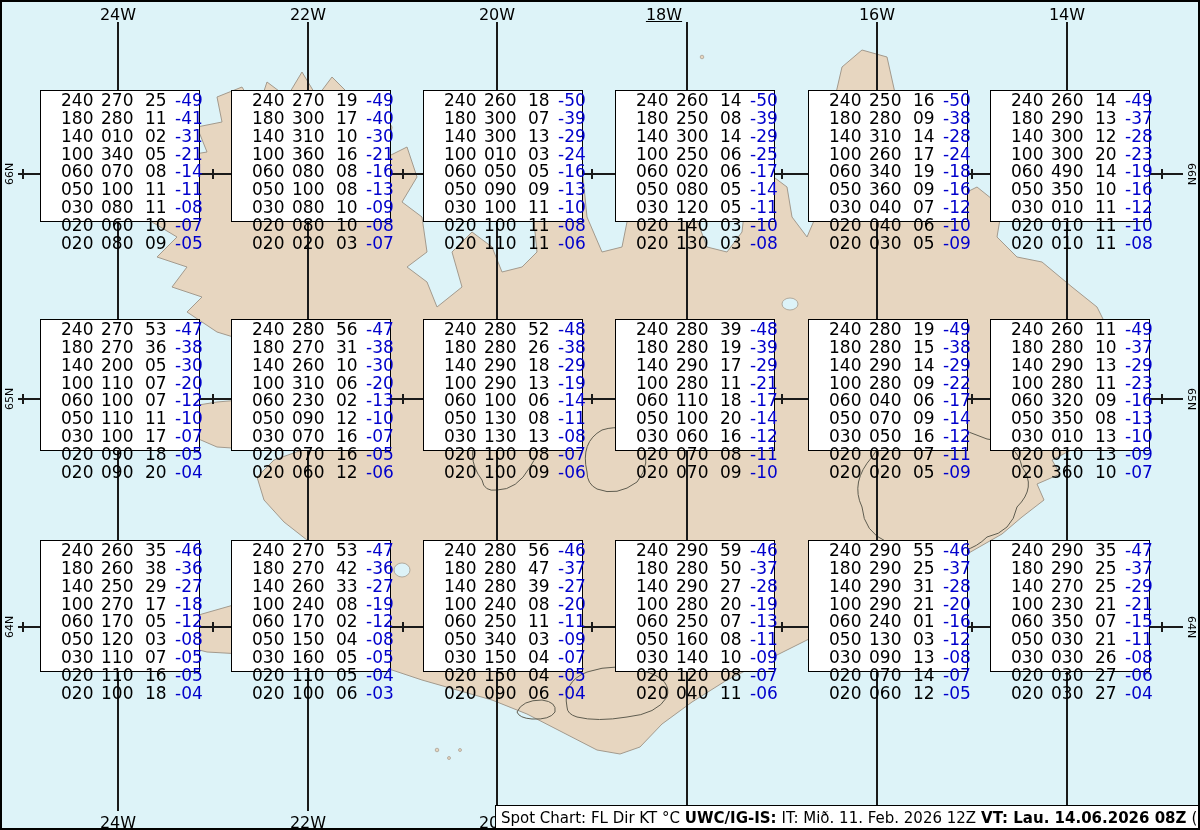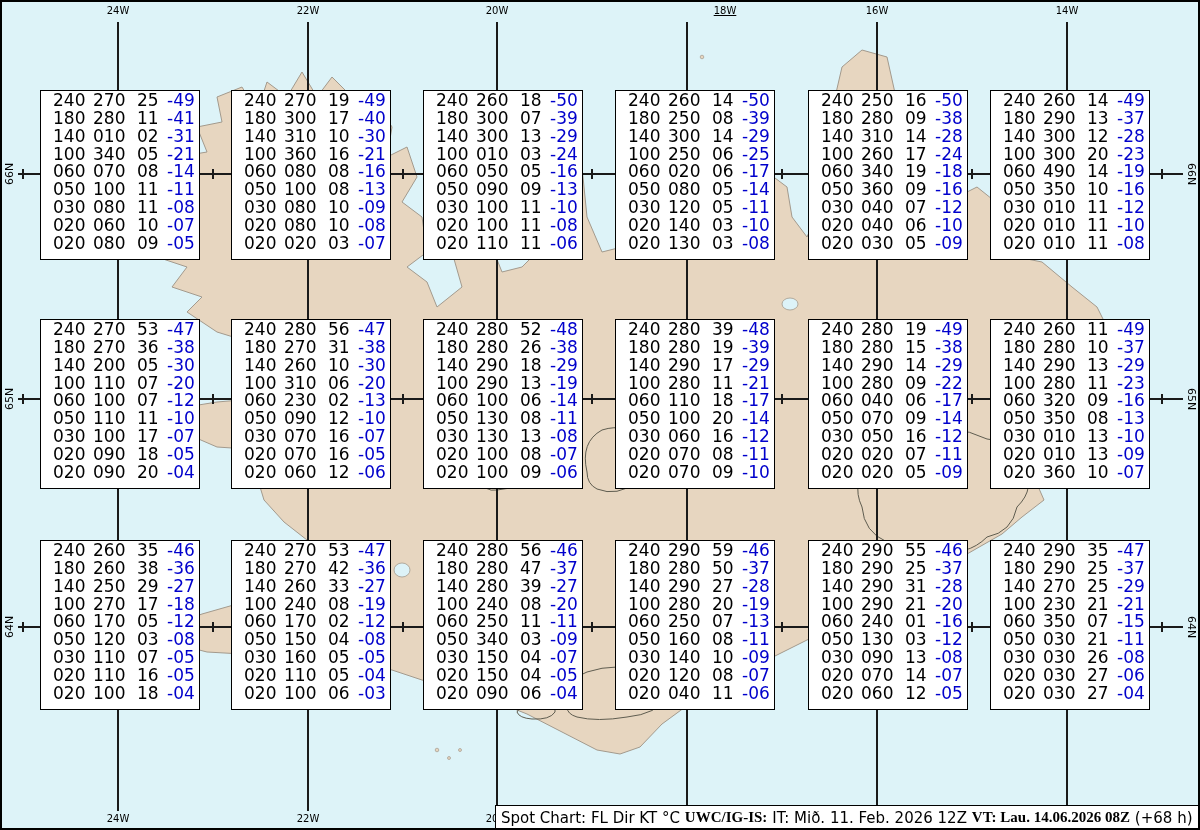--- a/index.html
+++ b/index.html
@@ -8,35 +8,35 @@
   #frame{position:relative;width:1200px;height:830px;box-sizing:border-box;
          border:2px solid #000;background:var(--ocean,#ddf3f8);overflow:hidden;}
   #map-svg{position:absolute;left:0;top:0;z-index:1;}
   .land{fill:var(--land,#e7d6c0);stroke:var(--coastline,#a39a8d);stroke-width:1;}
   .lake{fill:var(--ocean,#ddf3f8);stroke:var(--coastline,#a39a8d);stroke-width:0.8;}
   .glacier{fill:none;stroke:var(--contour,#5f5d50);stroke-width:1;}
   .islet{fill:var(--land,#e7d6c0);stroke:var(--coastline,#a39a8d);stroke-width:0.7;}
   .vline{position:absolute;width:2px;background:var(--graticule,#1a1a1a);z-index:2;}
   .hline{position:absolute;height:2px;background:var(--graticule,#1a1a1a);z-index:2;}
   .tick{position:absolute;width:2px;height:10px;background:var(--graticule,#1a1a1a);z-index:2;}
-  .lon-label{position:absolute;z-index:3;font-size:10px;color:#000;transform:translateX(-50%);white-space:nowrap;}
+  .lon-label{position:absolute;z-index:3;font-size:16px;color:#000;transform:translateX(-50%);white-space:nowrap;}
   .lat-label{position:absolute;z-index:3;font-size:11px;color:#000;white-space:nowrap;}
   .lat-label.left{transform:translate(-50%,-50%) rotate(-90deg);}
   .lat-label.right{transform:translate(-50%,-50%) rotate(90deg);}
-  .databox{position:absolute;z-index:4;width:160px;height:170px;box-sizing:border-box;
-           background:var(--box-bg,#fff);border:1.5px solid #000;padding:1px 12px;}
+  .databox{position:absolute;z-index:4;width:160px;height:132px;box-sizing:border-box;
+           background:var(--box-bg,#fff);border:1.5px solid #000;padding:1px 20px;}
   .box-row{display:grid;grid-template-columns:40px 44px 30px 1fr;height:17.85px;
            line-height:17.85px;font-size:17px;color:var(--text-black,#000);}
   .c-tmp{color:var(--temp-blue,#0000cc);text-align:right;}
   #status-bar{position:absolute;z-index:5;left:493px;top:803px;width:705px;height:25px;
               box-sizing:border-box;background:#fff;border:1px solid #000;border-right:none;
               display:flex;align-items:center;padding-left:5px;font-size:15px;color:#000;
               white-space:nowrap;overflow:hidden;}
   #status-bar .seg+.seg{margin-left:0.33em;}
-  #status-bar .seg.bold{font-weight:bold;font-family:Liberation Serif, serif;}
+  #status-bar .seg.bold{font-weight:bold;}
 </style>
 </head>
 <body>
 
 <div id="frame">
 
   <svg id="map-svg" width="1196" height="826" viewBox="0 0 1196 826">
     <path class="land" d="
       M215,330 L185,310 L200,295 L170,285 L185,265 L155,255 L175,235 L150,220 L175,205
       L160,185 L190,180 L175,155 L205,150 L195,125 L220,120 L215,95 L240,85 L255,110
@@ -93,21 +93,21 @@
       <div class="vline" style="left: 115px; top: 20px; height: 789px;"></div>
       <div class="lon-label" style="left: 116px; top: 3px;">24W</div>
       <div class="lon-label" style="left: 116px; top: 811px;">24W</div>
       <div class="vline" style="left: 305px; top: 20px; height: 789px;"></div>
       <div class="lon-label" style="left: 306px; top: 3px;">22W</div>
       <div class="lon-label" style="left: 306px; top: 811px;">22W</div>
       <div class="vline" style="left: 494px; top: 20px; height: 789px;"></div>
       <div class="lon-label" style="left: 495px; top: 3px;">20W</div>
       <div class="lon-label" style="left: 495px; top: 811px;">20W</div>
       <div class="vline" style="left: 684px; top: 20px; height: 789px;"></div>
-      <div class="lon-label" style="left: 723px; top: 3px; text-decoration: underline;">18W</div>
+      <div class="lon-label" style="left: 662px; top: 3px; text-decoration: underline;">18W</div>
       <div class="vline" style="left: 874px; top: 20px; height: 789px;"></div>
       <div class="lon-label" style="left: 875px; top: 3px;">16W</div>
       <div class="vline" style="left: 1064px; top: 20px; height: 789px;"></div>
       <div class="lon-label" style="left: 1065px; top: 3px;">14W</div>
       <div class="hline" style="top: 171px; left: 16px; width: 1165px;"></div>
       <div class="tick" style="left: 20px; top: 167px;"></div>
       <div class="tick" style="left: 210px; top: 167px;"></div>
       <div class="tick" style="left: 400px; top: 167px;"></div>
       <div class="tick" style="left: 589px; top: 167px;"></div>
       <div class="tick" style="left: 779px; top: 167px;"></div>

